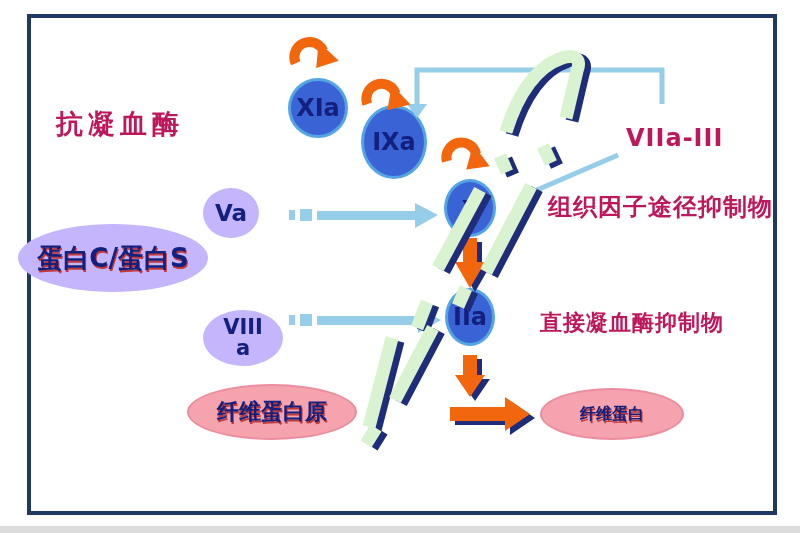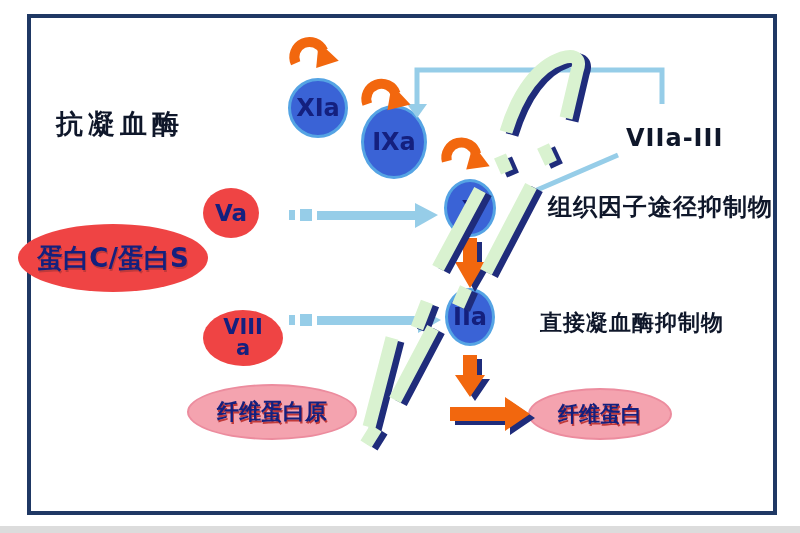--- a/index.html
+++ b/index.html
@@ -3,43 +3,43 @@
 <meta charset="utf-8">
 <style>
   html,body{margin:0;padding:0;background:#ffffff;}
   .stage{position:relative;width:800px;height:533px;background:#ffffff;overflow:hidden;
          font-family:"DejaVu Sans",sans-serif;}
   .frame{position:absolute;left:27px;top:14px;width:750px;height:501px;
          border:4px solid #1F3864;box-sizing:border-box;}
   .bottom-strip{position:absolute;left:0;top:526px;width:800px;height:7px;background:#dcdcdc;}
   svg.layer{position:absolute;left:0;top:0;width:800px;height:533px;pointer-events:none;}
 
-  .lbl{position:absolute;color:#0f172a;font-weight:bold;white-space:nowrap;}
+  .lbl{position:absolute;color:#be185d;font-weight:bold;white-space:nowrap;}
   .lbl-antithrombin{left:56px;top:106px;font-size:27px;letter-spacing:5px;}
   .lbl-viia{left:626px;top:124px;font-size:24px;letter-spacing:1px;}
   .lbl-tfpi{left:548px;top:191px;font-size:24px;letter-spacing:1px;}
   .lbl-dti{left:540px;top:308px;font-size:22px;letter-spacing:1px;}
 
   .node{position:absolute;display:flex;align-items:center;justify-content:center;
         border-radius:50%;color:#14207E;font-weight:bold;text-align:center;}
   .blue{background:#3A63D6;border:3px solid #55A4E4;box-sizing:border-box;}
-  .yellow{background:#ef4444;text-align:right;}
+  .yellow{background:#c4b5fd;text-align:right;}
   .pink{background:#F4A3AF;border:2px solid #EC8C9E;box-sizing:border-box;}
   .red-emboss{text-shadow:1px 2px 0 #c03a3a;}
 
   .n-xiia{left:210px;top:37px;width:66px;height:60px;font-size:24px;}
   .n-xia{left:288px;top:78px;width:60px;height:60px;font-size:24px;}
   .n-ixa{left:361px;top:105px;width:66px;height:74px;font-size:24px;}
   .n-x{left:444px;top:179px;width:52px;height:58px;font-size:22px;}
   .n-iia{left:445px;top:288px;width:50px;height:58px;font-size:24px;}
   .n-va{left:203px;top:188px;width:56px;height:50px;font-size:23px;}
   .n-viiia{left:203px;top:294px;width:80px;height:56px;font-size:21px;line-height:1.0;flex-direction:column;margin-top:16px;}
   .n-pcs{left:18px;top:224px;width:190px;height:68px;font-size:26px;}
   .n-fbg{left:187px;top:384px;width:170px;height:56px;font-size:22px;text-align:right;}
-  .n-fbn{left:528px;top:388px;width:144px;height:52px;font-size:21px;text-align:right;}
+  .n-fbn{left:540px;top:388px;width:144px;height:52px;font-size:16px;text-align:right;}
 </style>
 </head>
 <body>
 
 <div class="stage">
 
   <div class="frame"></div>
 
   <svg class="layer" viewBox="0 0 800 533">
 

